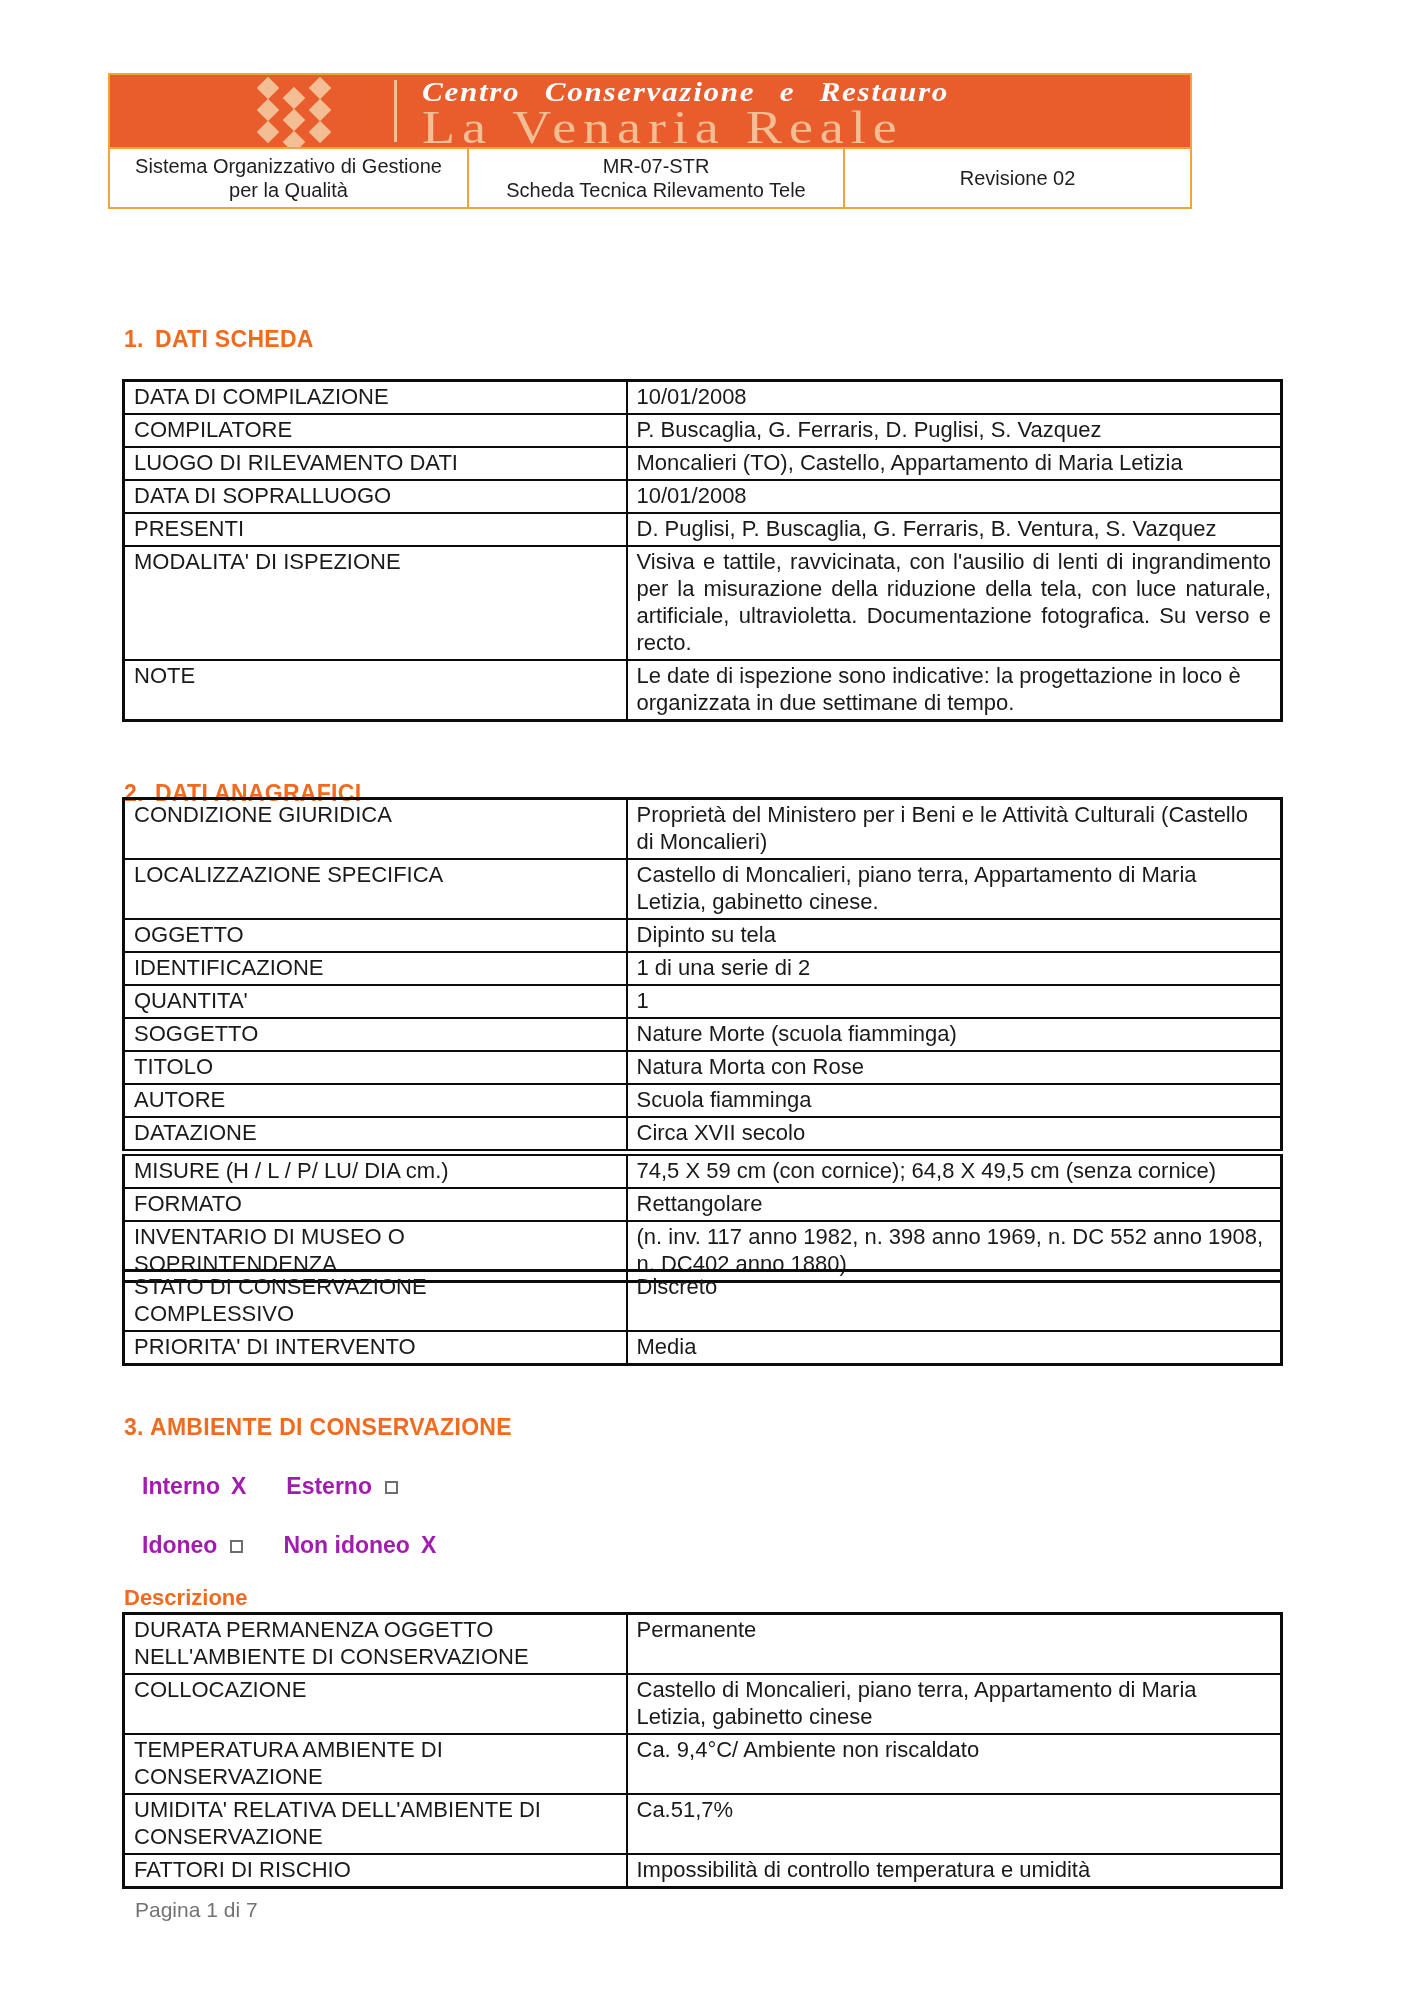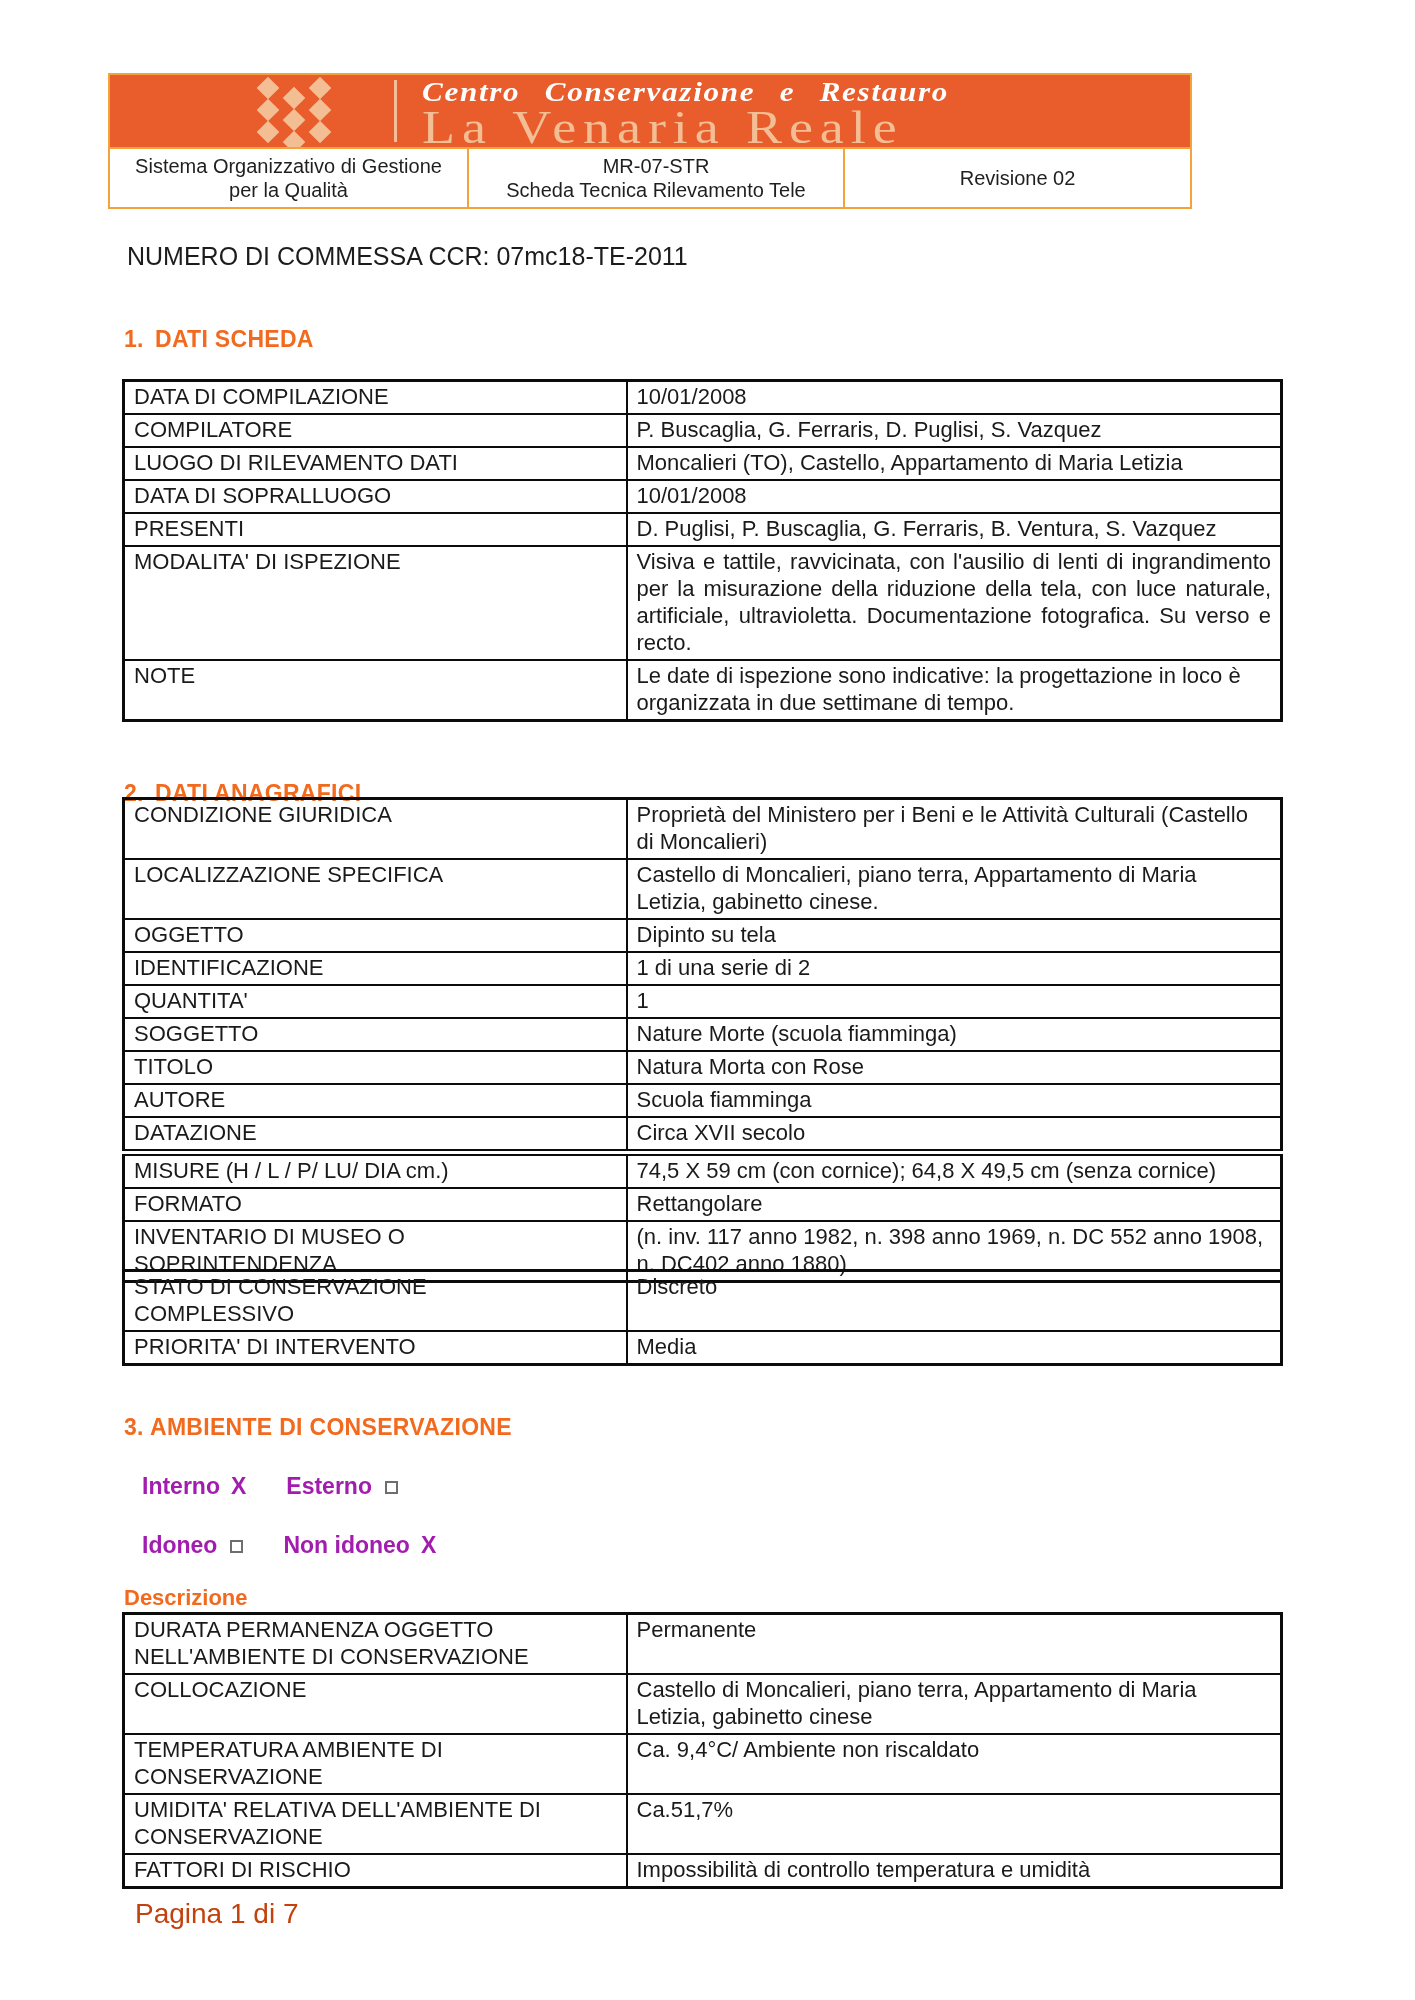--- a/index.html
+++ b/index.html
@@ -48,21 +48,21 @@
 
   
   .commessa{position:absolute;left:127px;top:242px;font-size:25px;color:#1c1c1c;}
   .sec-h{position:absolute;left:124px;font-size:23px;font-weight:bold;color:var(--heading-orange);letter-spacing:.3px;}
   .h-num{display:inline-block;min-width:31px;}
   .opt-line{position:absolute;left:142px;font-size:23px;font-weight:bold;color:#a21caf;}
   .opt-mark{margin-left:11px;}
   .opt-gap{margin-left:40px;}
   .cb{display:inline-block;width:13px;height:13px;border:2px solid #6e6e6e;margin-left:13px;}
   .descr-h{position:absolute;left:124px;font-size:22px;font-weight:bold;color:var(--heading-orange);}
-  .footer-text{position:absolute;left:135px;top:1898px;font-size:28px;color:#c2410c;}
+  .footer-text{position:absolute;left:135px;top:1898px;font-size:21px;color:#737373;}
 
   
   .doc-table{
     position:absolute;left:122px;width:1161px;
     border-collapse:collapse;table-layout:fixed;border:3px solid var(--line);padding-left:41px;
   }
   .doc-table td{
     border:2px solid var(--line);font-size:22px;line-height:27px;
     padding:1px 9px 3px 9px;vertical-align:top;color:var(--ink);overflow:hidden;
   }
@@ -108,21 +108,20 @@
       <div class="hcell hc2">
         <div>MR-07-STR</div>
         <div>Scheda Tecnica Rilevamento Tele</div>
       </div>
       <div class="hcell hc3">
         <div>Revisione 02</div>
       </div>
     </div>
   </div>
 
-  <div class="commessa">NUMERO DI COMMESSA CCR: 07mc18-TE-2011</div>
 
   <div class="sec-h" style="top:326px">
     <span class="h-num">1.</span><span>DATI SCHEDA</span>
   </div>
 
   <table class="doc-table" style="top:379px">
     <colgroup>
         <col class="c1">
         <col>
       </colgroup>

